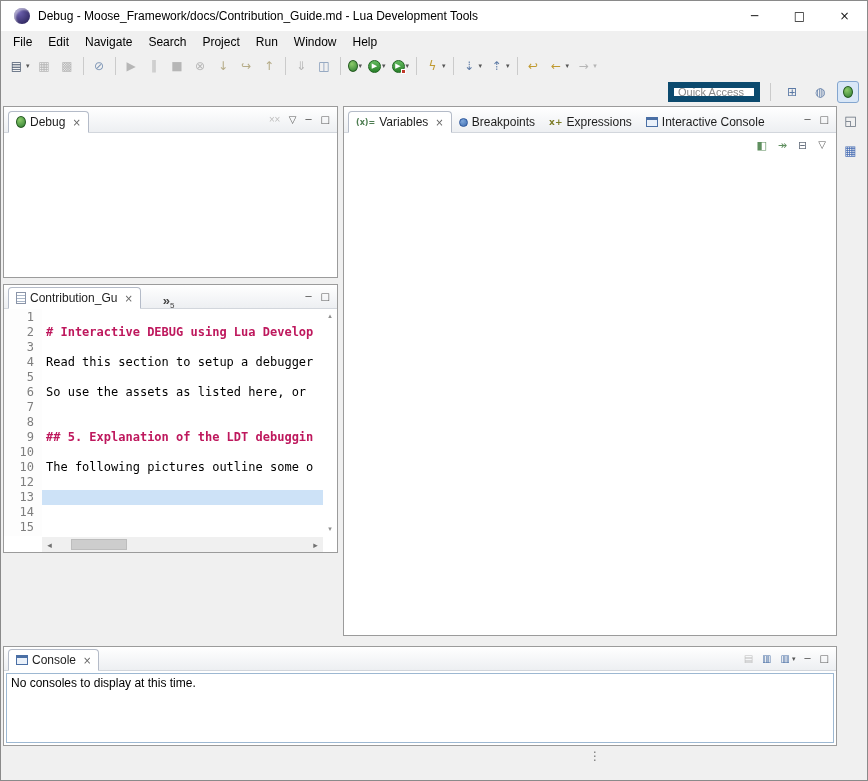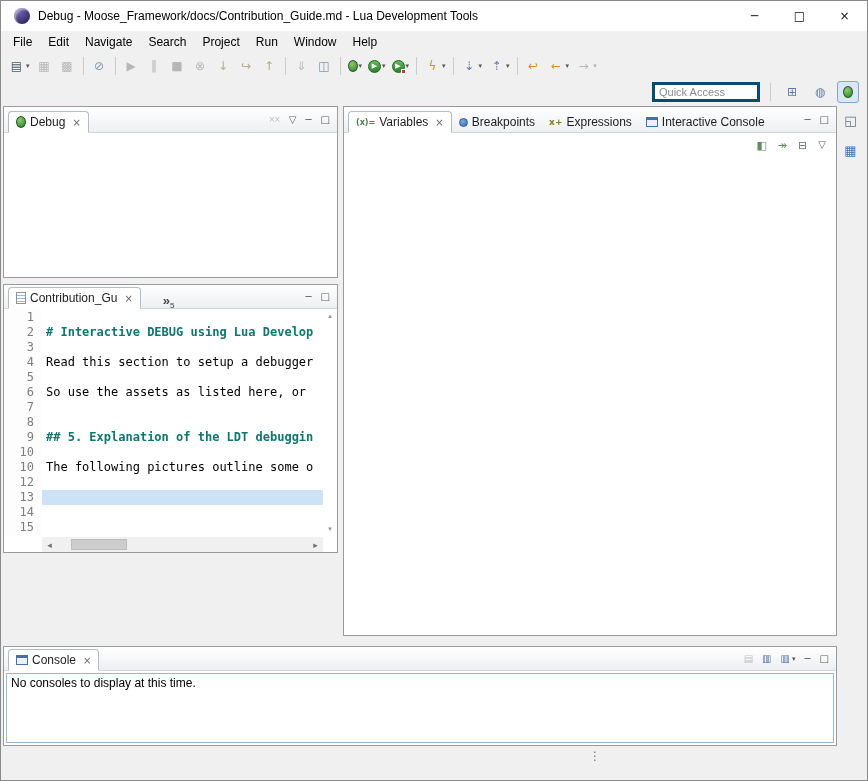--- a/index.html
+++ b/index.html
@@ -41,21 +41,21 @@
          border:1px solid #23591f; }
   .runc { width:13px; height:13px; border-radius:50%; position:relative; flex:none;
           background:linear-gradient(#63bb5f,#2a812a); border:1px solid #1f6320;
           display:flex; align-items:center; justify-content:center; }
   .runc .rg { color:#fff; font-size:7px; line-height:1; font-family:"DejaVu Sans",sans-serif; }
   .covdot { position:absolute; right:-2px; bottom:-2px; width:5px; height:5px;
             background:#c0392b; border:1px solid #fff; }
 
   .toolbar2 { height:26px; display:flex; align-items:center; justify-content:flex-end;
               gap:6px; padding-right:8px; background:#f0f0f0; }
-  .qa { width:108px; height:20px; border:3px solid #0c4a6e; background:#fff;
+  .qa { width:92px; height:20px; border:6px solid #0c4a6e; background:#fff;
         font-size:11px; color:#555; padding:0 4px; font-family:inherit; }
   .qa::placeholder { color:#8a8a8a; opacity:1; }
   .pbtn { width:22px; height:22px; display:flex; align-items:center; justify-content:center;
           border:1px solid transparent; border-radius:3px; font-size:13px; }
   .pbtn.active { background:#d9e7f7; border-color:#84a6cf; }
 
   
   .workbench { position:relative; height:677px; background:#f0f0f0; }
   .panel { position:absolute; background:#fff; border:1px solid #9b9b9b;
            display:flex; flex-direction:column; }
@@ -99,21 +99,21 @@
   .vt-ico.gray { color:#66707e; }
 
   
   #editor-gutter { position:absolute; left:0; top:0; bottom:16px; width:38px; background:#fdfdfd;
                    color:#7e7e7e; font:12px/15px "DejaVu Sans Mono",monospace;
                    text-align:right; padding:1px 8px 0 0; }
   #editor-code { position:absolute; left:38px; right:14px; top:0; bottom:16px;
                  font:12px/15px "DejaVu Sans Mono",monospace; color:#000;
                  padding-top:1px; overflow:hidden; }
   .code-line { height:15px; white-space:pre; padding-left:4px; }
-  .code-line.header { color:#0f766e; font-weight:bold; }
+  .code-line.header { color:#be185d; font-weight:bold; }
   .code-line.current { background:#cde2f7; }
   .seg.italic { font-style:italic; }
   .vscroll { position:absolute; right:0; top:0; bottom:16px; width:14px; display:flex;
              flex-direction:column; justify-content:space-between; align-items:center; padding:3px 0; }
   .vsarrow { font-size:7px; color:#8f8f8f; font-family:"DejaVu Sans",sans-serif; }
   .hscroll { position:absolute; left:38px; right:14px; bottom:0; height:15px;
              background:#f0f0f0; display:flex; align-items:center; }
   .hsarrow { width:15px; text-align:center; font-size:9px; color:#707070; font-family:"DejaVu Sans",sans-serif; }
   .hstrack { flex:1; position:relative; height:100%; }
   .hsthumb { position:absolute; left:14px; top:2px; width:56px; height:11px;

